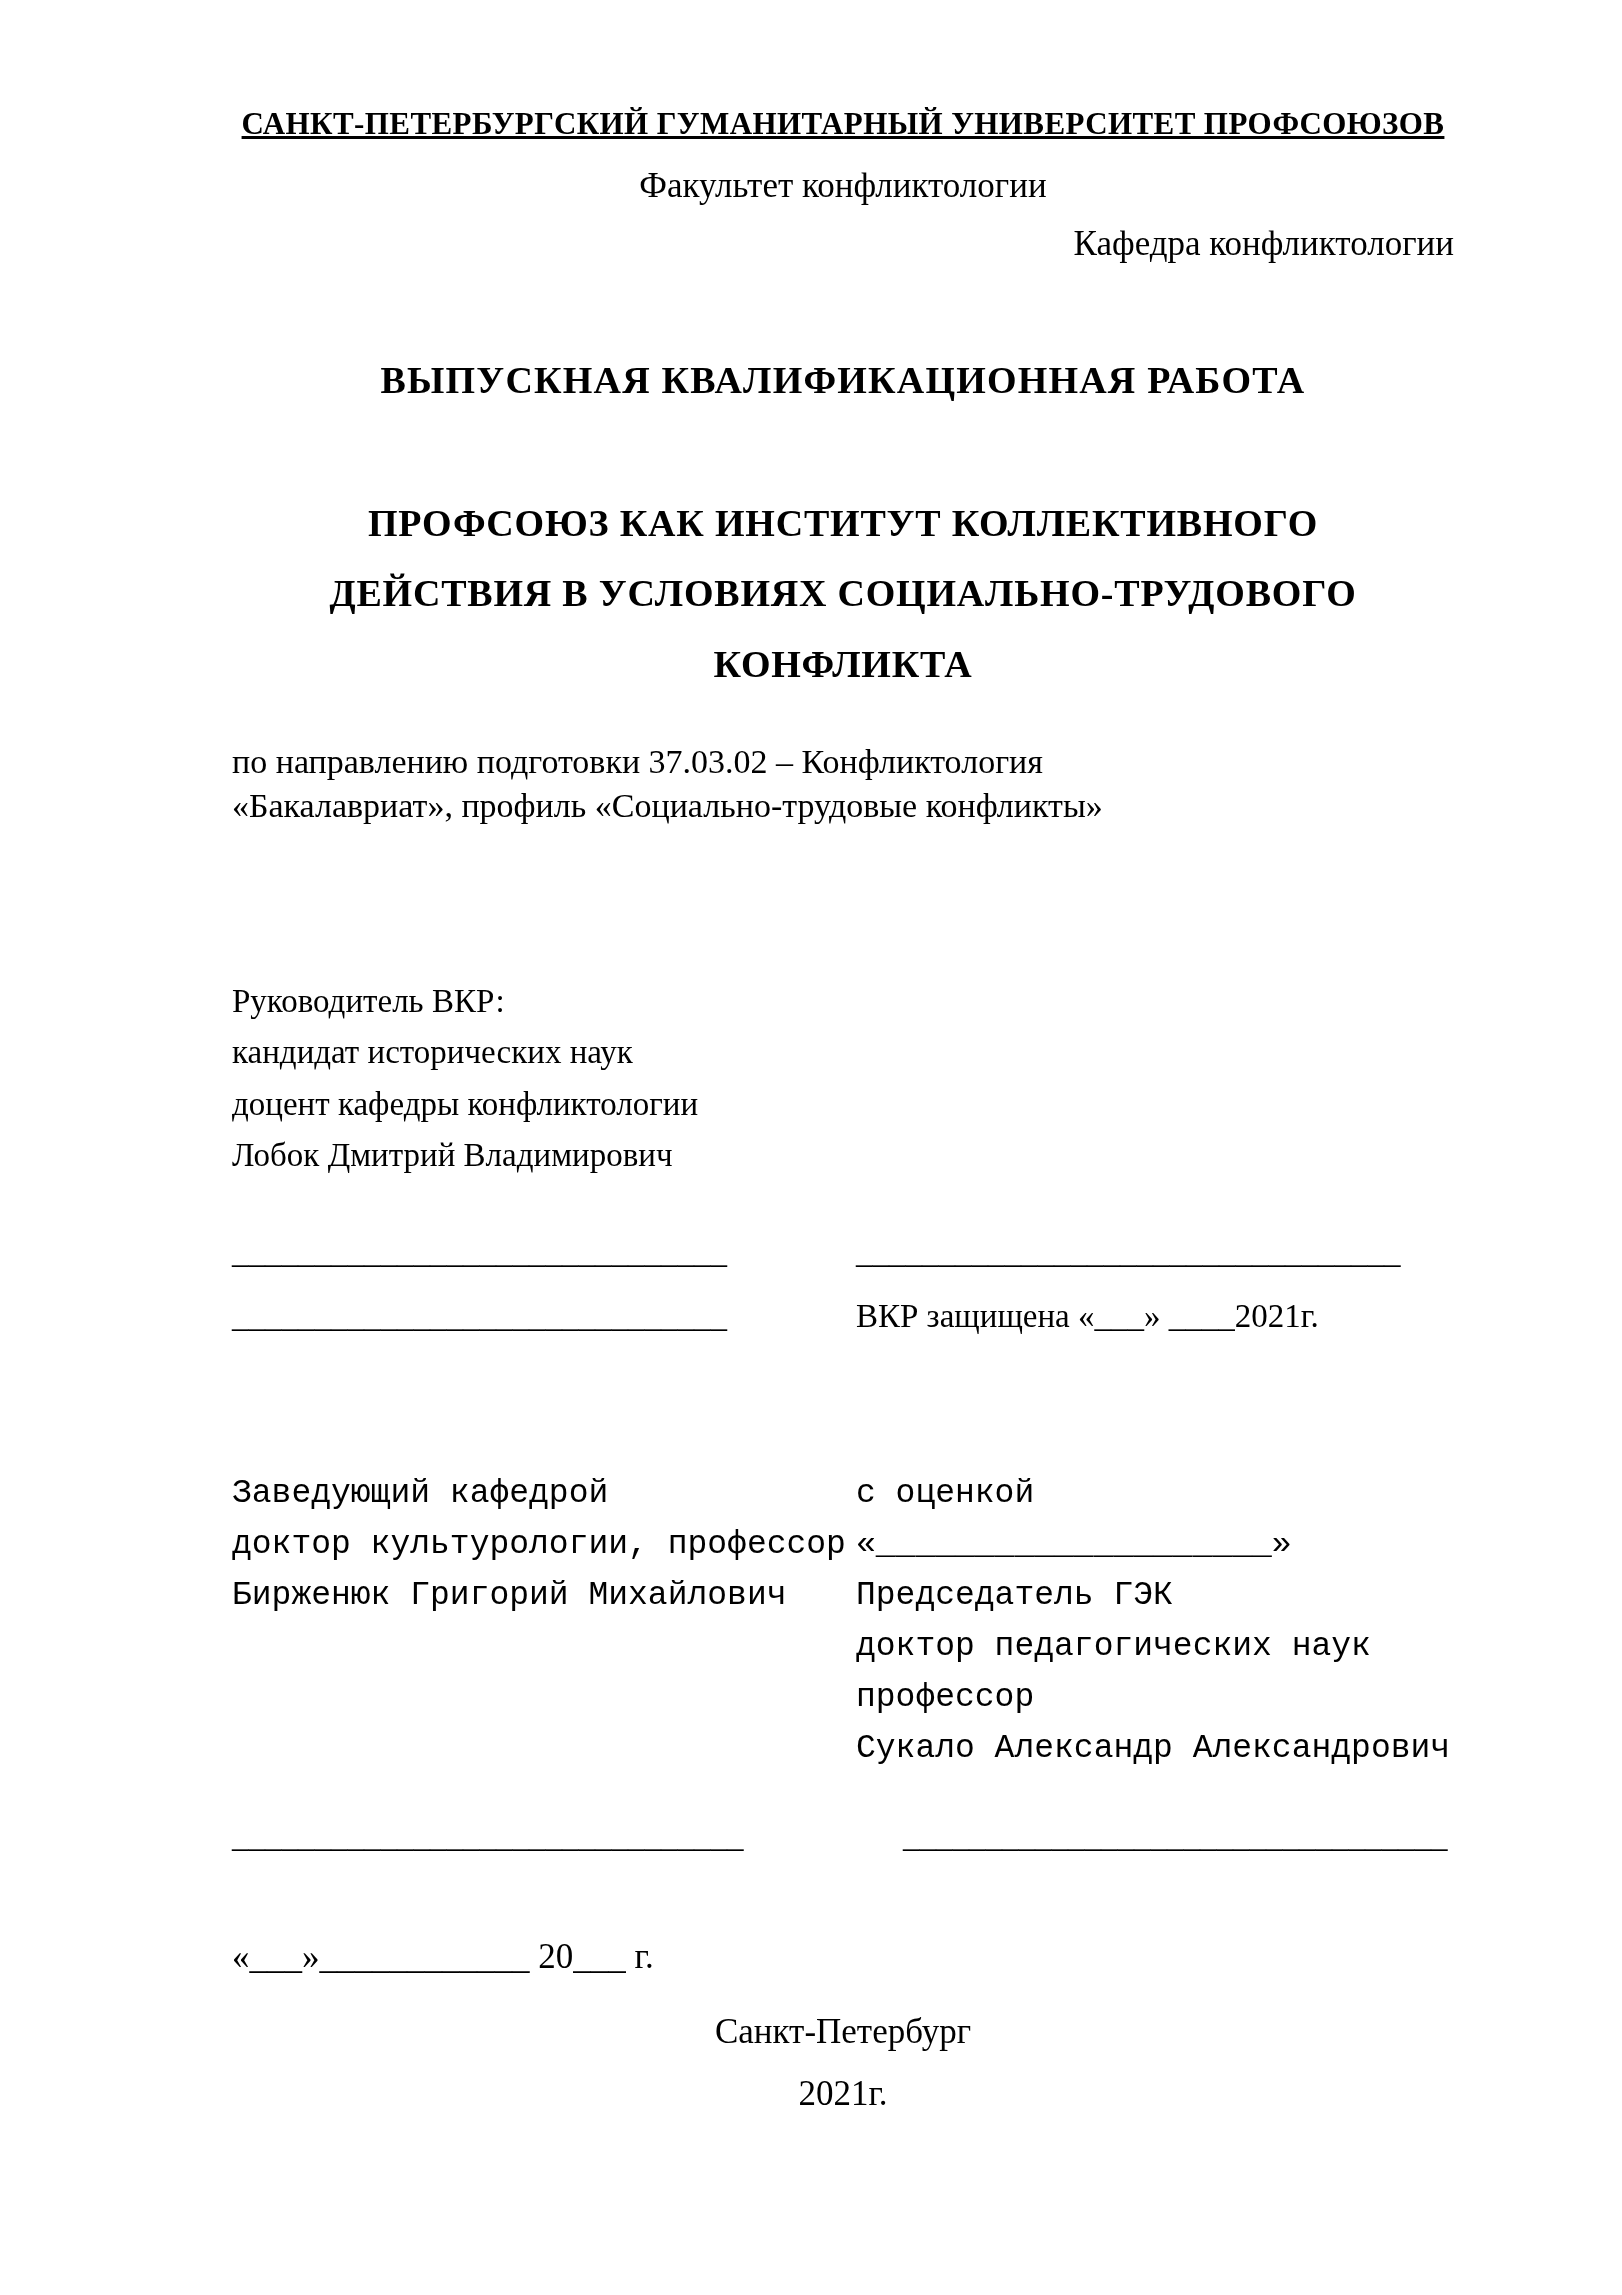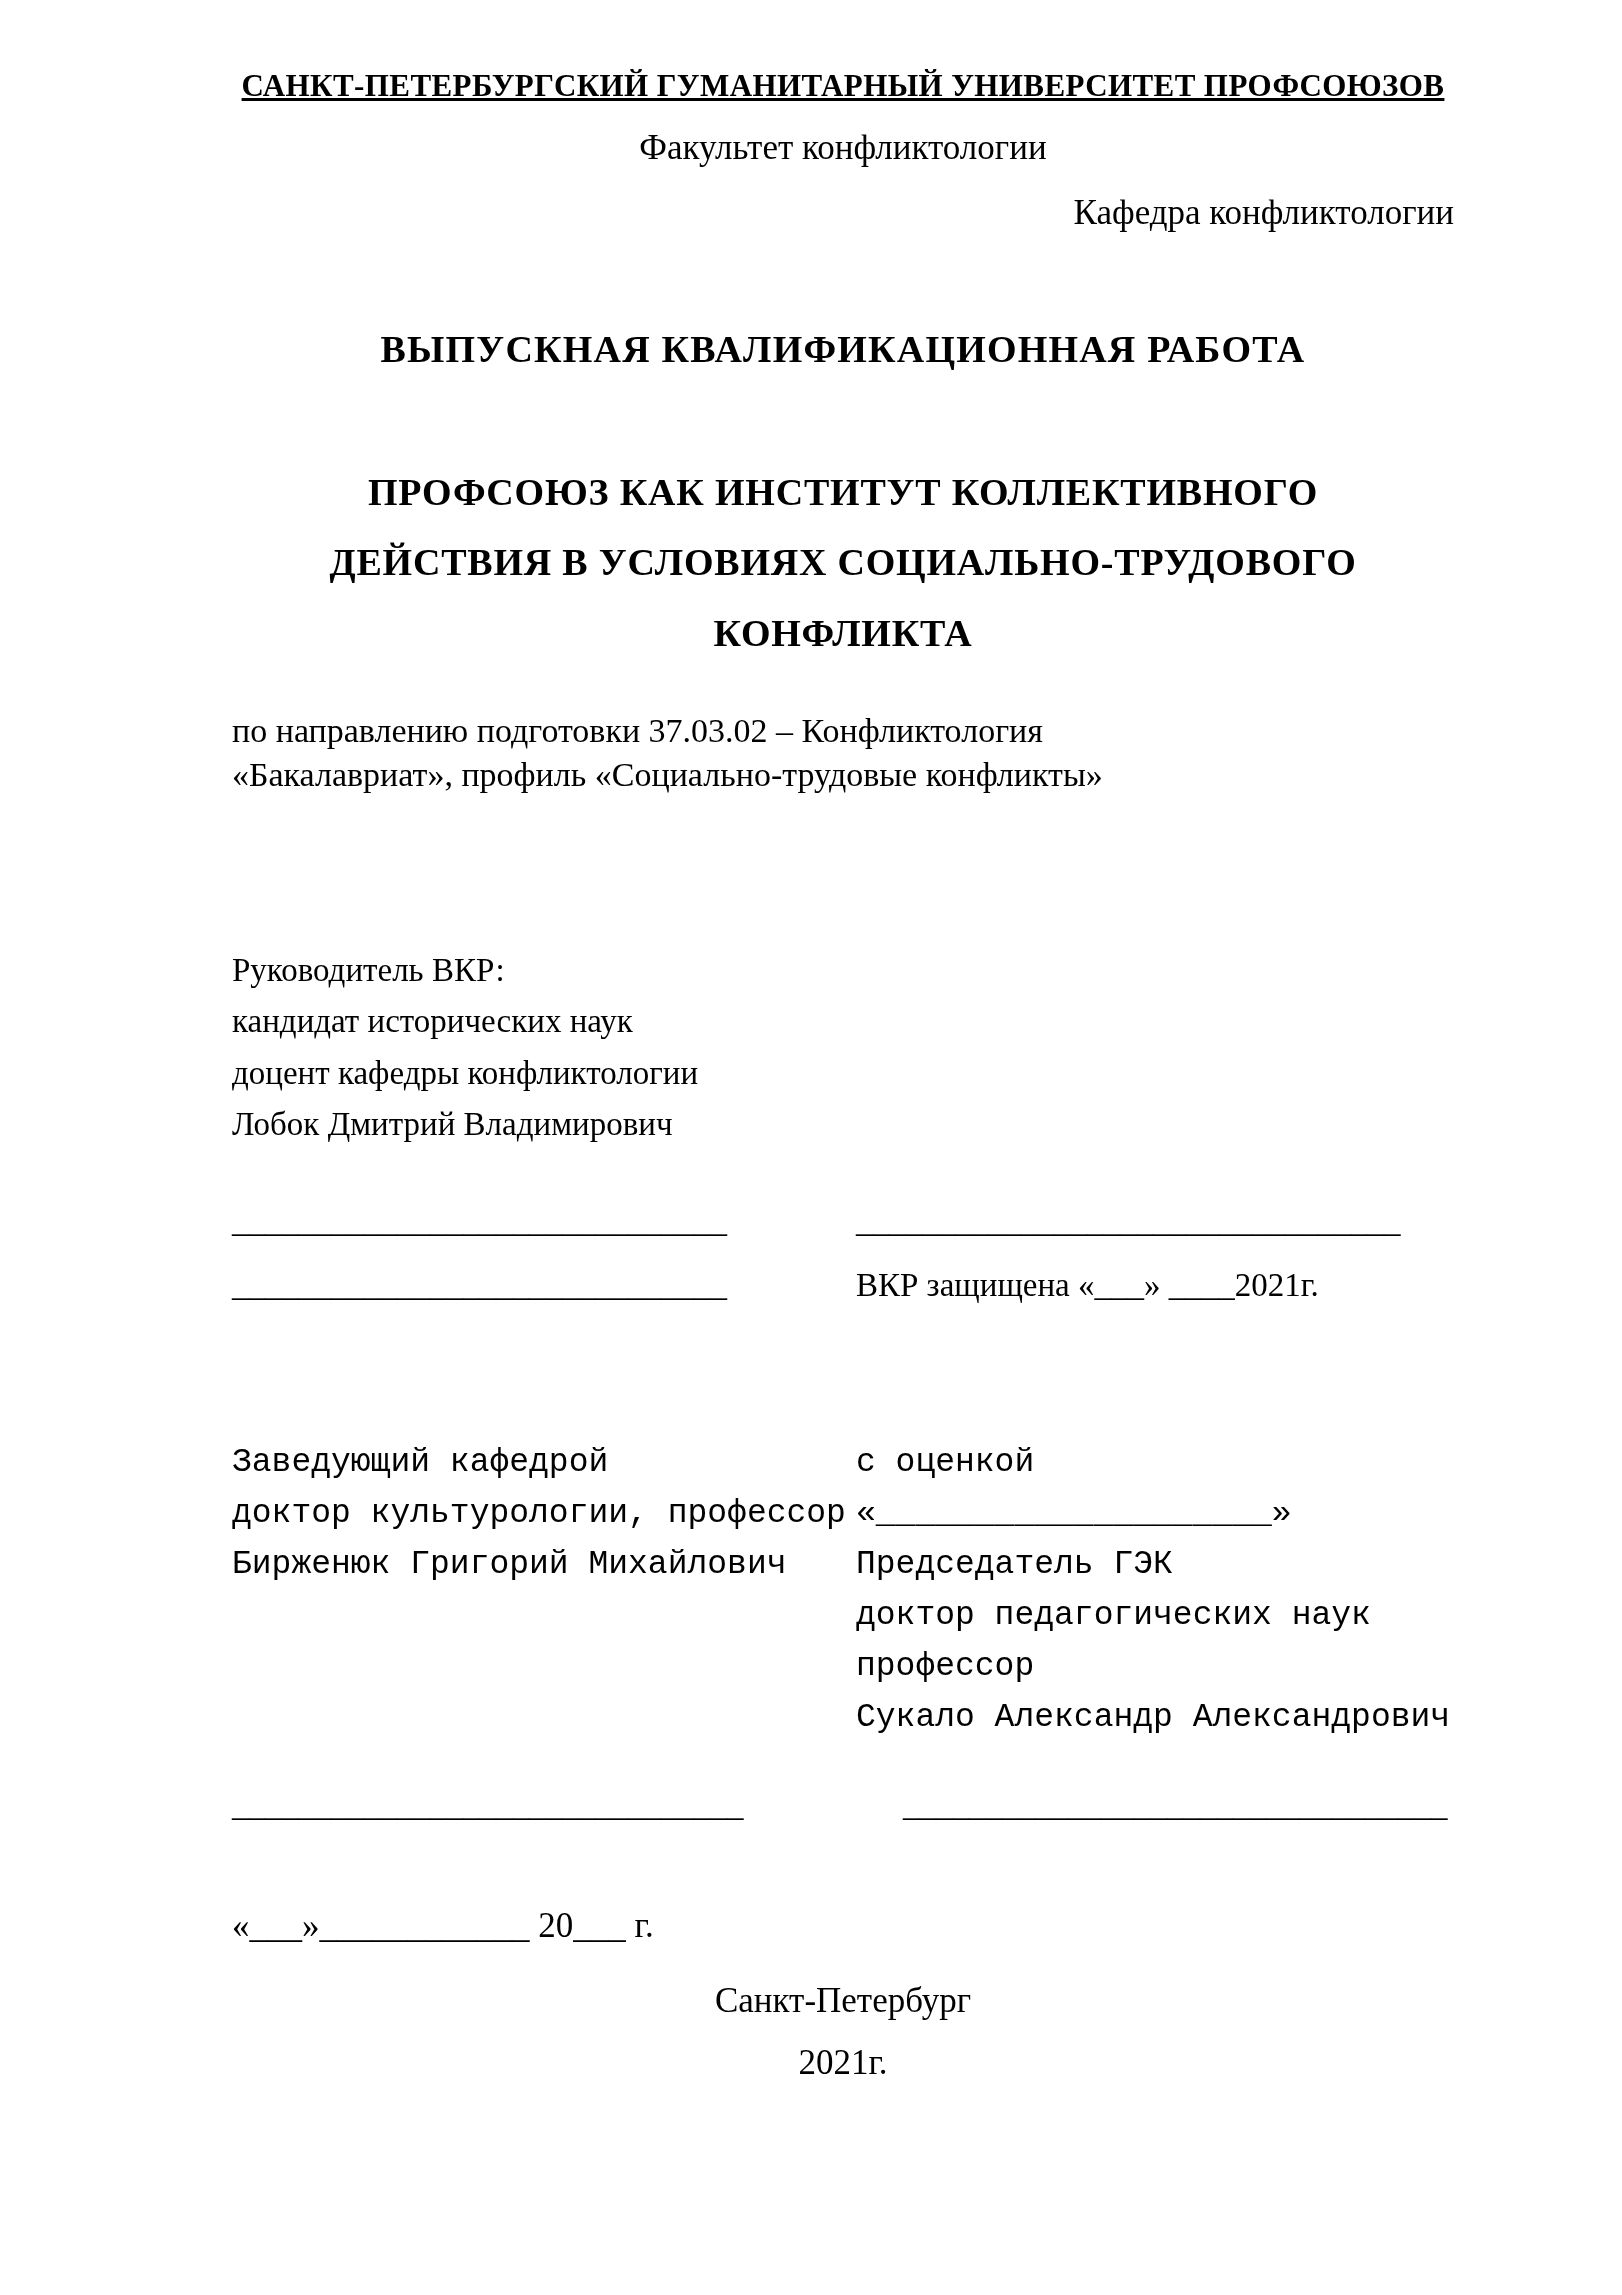--- a/index.html
+++ b/index.html
@@ -11,39 +11,39 @@
     width: 1623px;
     height: 2295px;
     color: #000000;
     font-family: "Liberation Serif", "DejaVu Serif", serif;
     overflow: hidden;
   }
   .page {
     box-sizing: border-box;
     width: 1623px;
     height: 2025px;
-    padding: 68px 169px 0 232px;
+    padding: 106px 169px 0 232px;
     background: #ffffff;
   }
   .university {
     font-size: 31px;
     font-weight: bold;
     text-align: center;
     text-decoration: underline;
     letter-spacing: 0.4px;
   }
   .faculty {
     font-size: 35px;
     text-align: center;
     margin-top: 24px;
   }
   .department {
     font-size: 35px;
     text-align: right;
-    margin-top: 25px;
+    margin-top: 18px;
   }
   .work-type {
     font-size: 38px;
     font-weight: bold;
     text-align: center;
     letter-spacing: 1.2px;
     margin-top: 94px;
   }
   .thesis-title {
     font-size: 38px;

